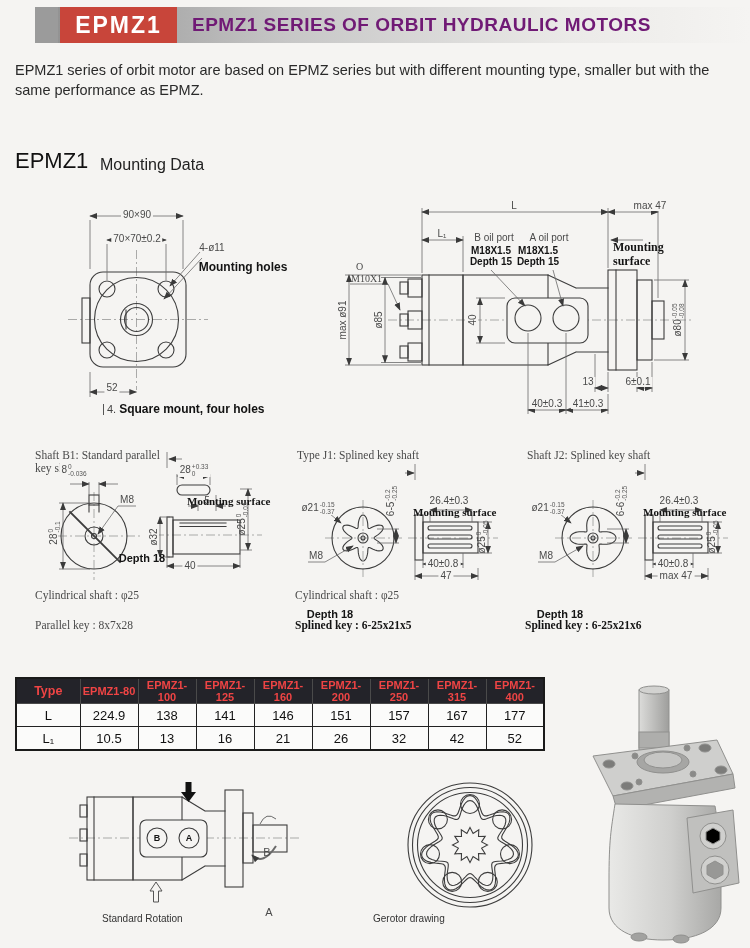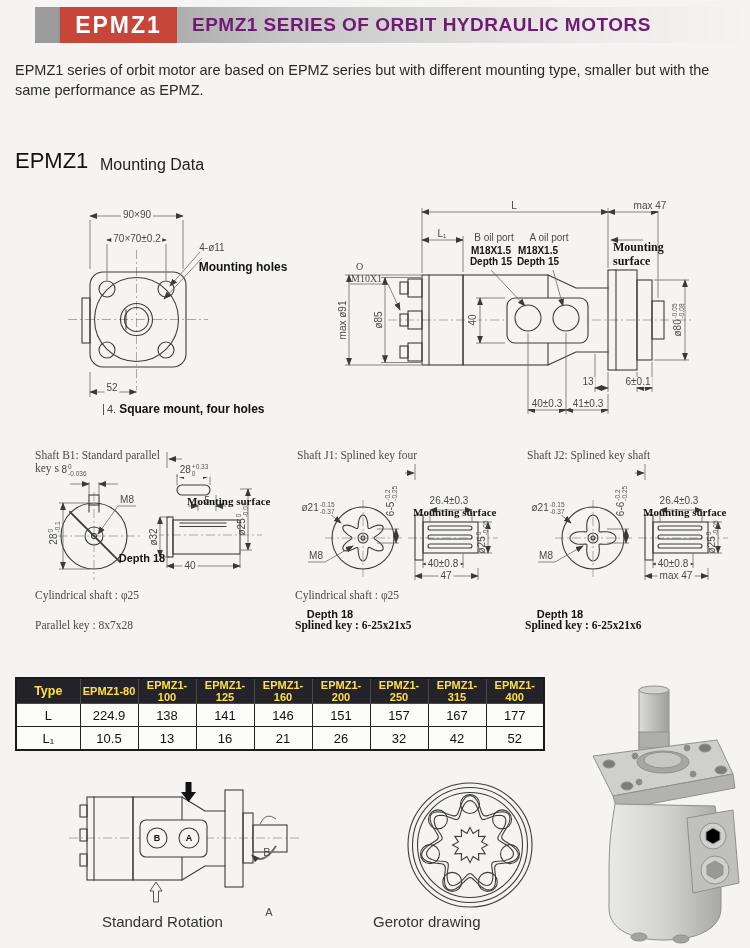--- a/index.html
+++ b/index.html
@@ -26,25 +26,25 @@
   .note{position:absolute;left:15px;top:112px;font-size:14px;color:#2a2a2a;}
   .sec1{position:absolute;left:15px;top:148px;font-size:22px;color:#111;}
   .sec2{position:absolute;left:100px;top:156px;font-size:16px;color:#222;}
   .cap{position:absolute;display:flex;align-items:center;font-size:11px;color:#444;}
   .cap .bar{display:inline-block;width:1px;height:11px;background:#555;margin-right:3px;}
   .cap b{font-size:12px;color:#111;margin-left:3px;}
   svg .p{stroke:#3d3d3d;stroke-width:1.1;fill:none;stroke-linecap:square;stroke-linejoin:miter;}
   svg .d{stroke:#6a6a6a;stroke-width:0.8;fill:none;}
   svg .c{stroke:#8a8a8a;stroke-width:0.7;fill:none;stroke-dasharray:9 3 2 3;}
   table.dim{position:absolute;left:15px;top:677px;border-collapse:collapse;table-layout:fixed;width:530px;}
-  table.dim th{background:#232329;color:#fde047;font-size:11px;font-weight:bold;border:1px solid #4a4a4a;height:24px;padding:0;}
+  table.dim th{background:#232329;color:#ef4444;font-size:11px;font-weight:bold;border:1px solid #4a4a4a;height:24px;padding:0;}
   table.dim th.type{font-size:12.5px;}
   table.dim td{border:1px solid #222;text-align:center;font-size:13px;color:#111;height:22px;background:#fbfbfa;padding:0;}
   table.dim{border:2px solid #1a1a1a;}
-  .capt{position:absolute;font-size:15px;color:#333;}
+  .capt{position:absolute;font-size:10px;color:#333;}
 </style>
 </head>
 <body>
 
 <div class="page">
 
   <div class="strip"></div>
   <div class="sq"></div>
   <div class="badge" style="background:#c8453a">EPMZ1</div>
   <div class="htitle">EPMZ1 SERIES OF ORBIT HYDRAULIC MOTORS</div>
@@ -279,21 +279,21 @@
       <path d="M137,68 V78 M179,68 V78"></path>
       <line x1="137" y1="66" x2="179" y2="66" marker-start="url(#ar)" marker-end="url(#ar)"></line>
       <path d="M185,78 H199 M185,109 H199"></path>
       <line x1="195" y1="78" x2="195" y2="109" marker-start="url(#ar)" marker-end="url(#ar)"></line>
       <path d="M130,116 V124 M170,109 V124"></path>
       <line x1="130" y1="120" x2="170" y2="120" marker-start="url(#ar)" marker-end="url(#ar)"></line>
       <path d="M122,116 V136 M185,124 V136"></path>
       <line x1="122" y1="132" x2="185" y2="132" marker-start="url(#ar)" marker-end="url(#ar)"></line>
     </g>
   </svg>
-  <span class="t la s115" style="left:297px;top:450px">Shaft J1: Splined key four</span>
+  <span class="t la s115" style="left:297px;top:450px">Type J1: Splined key shaft</span>
   <span class="t la bold s11" style="left:413px;top:463px">Mounting surface</span>
   <span class="t cc stk bg" style="left:318px;top:508px">
     <span>ø21</span>
     <span class="tol">
         <i>-0.15</i>
         <i>-0.37</i>
       </span>
   </span>
   <span class="t rot stk" style="left:391px;top:501px">
     <span>6-5</span>

